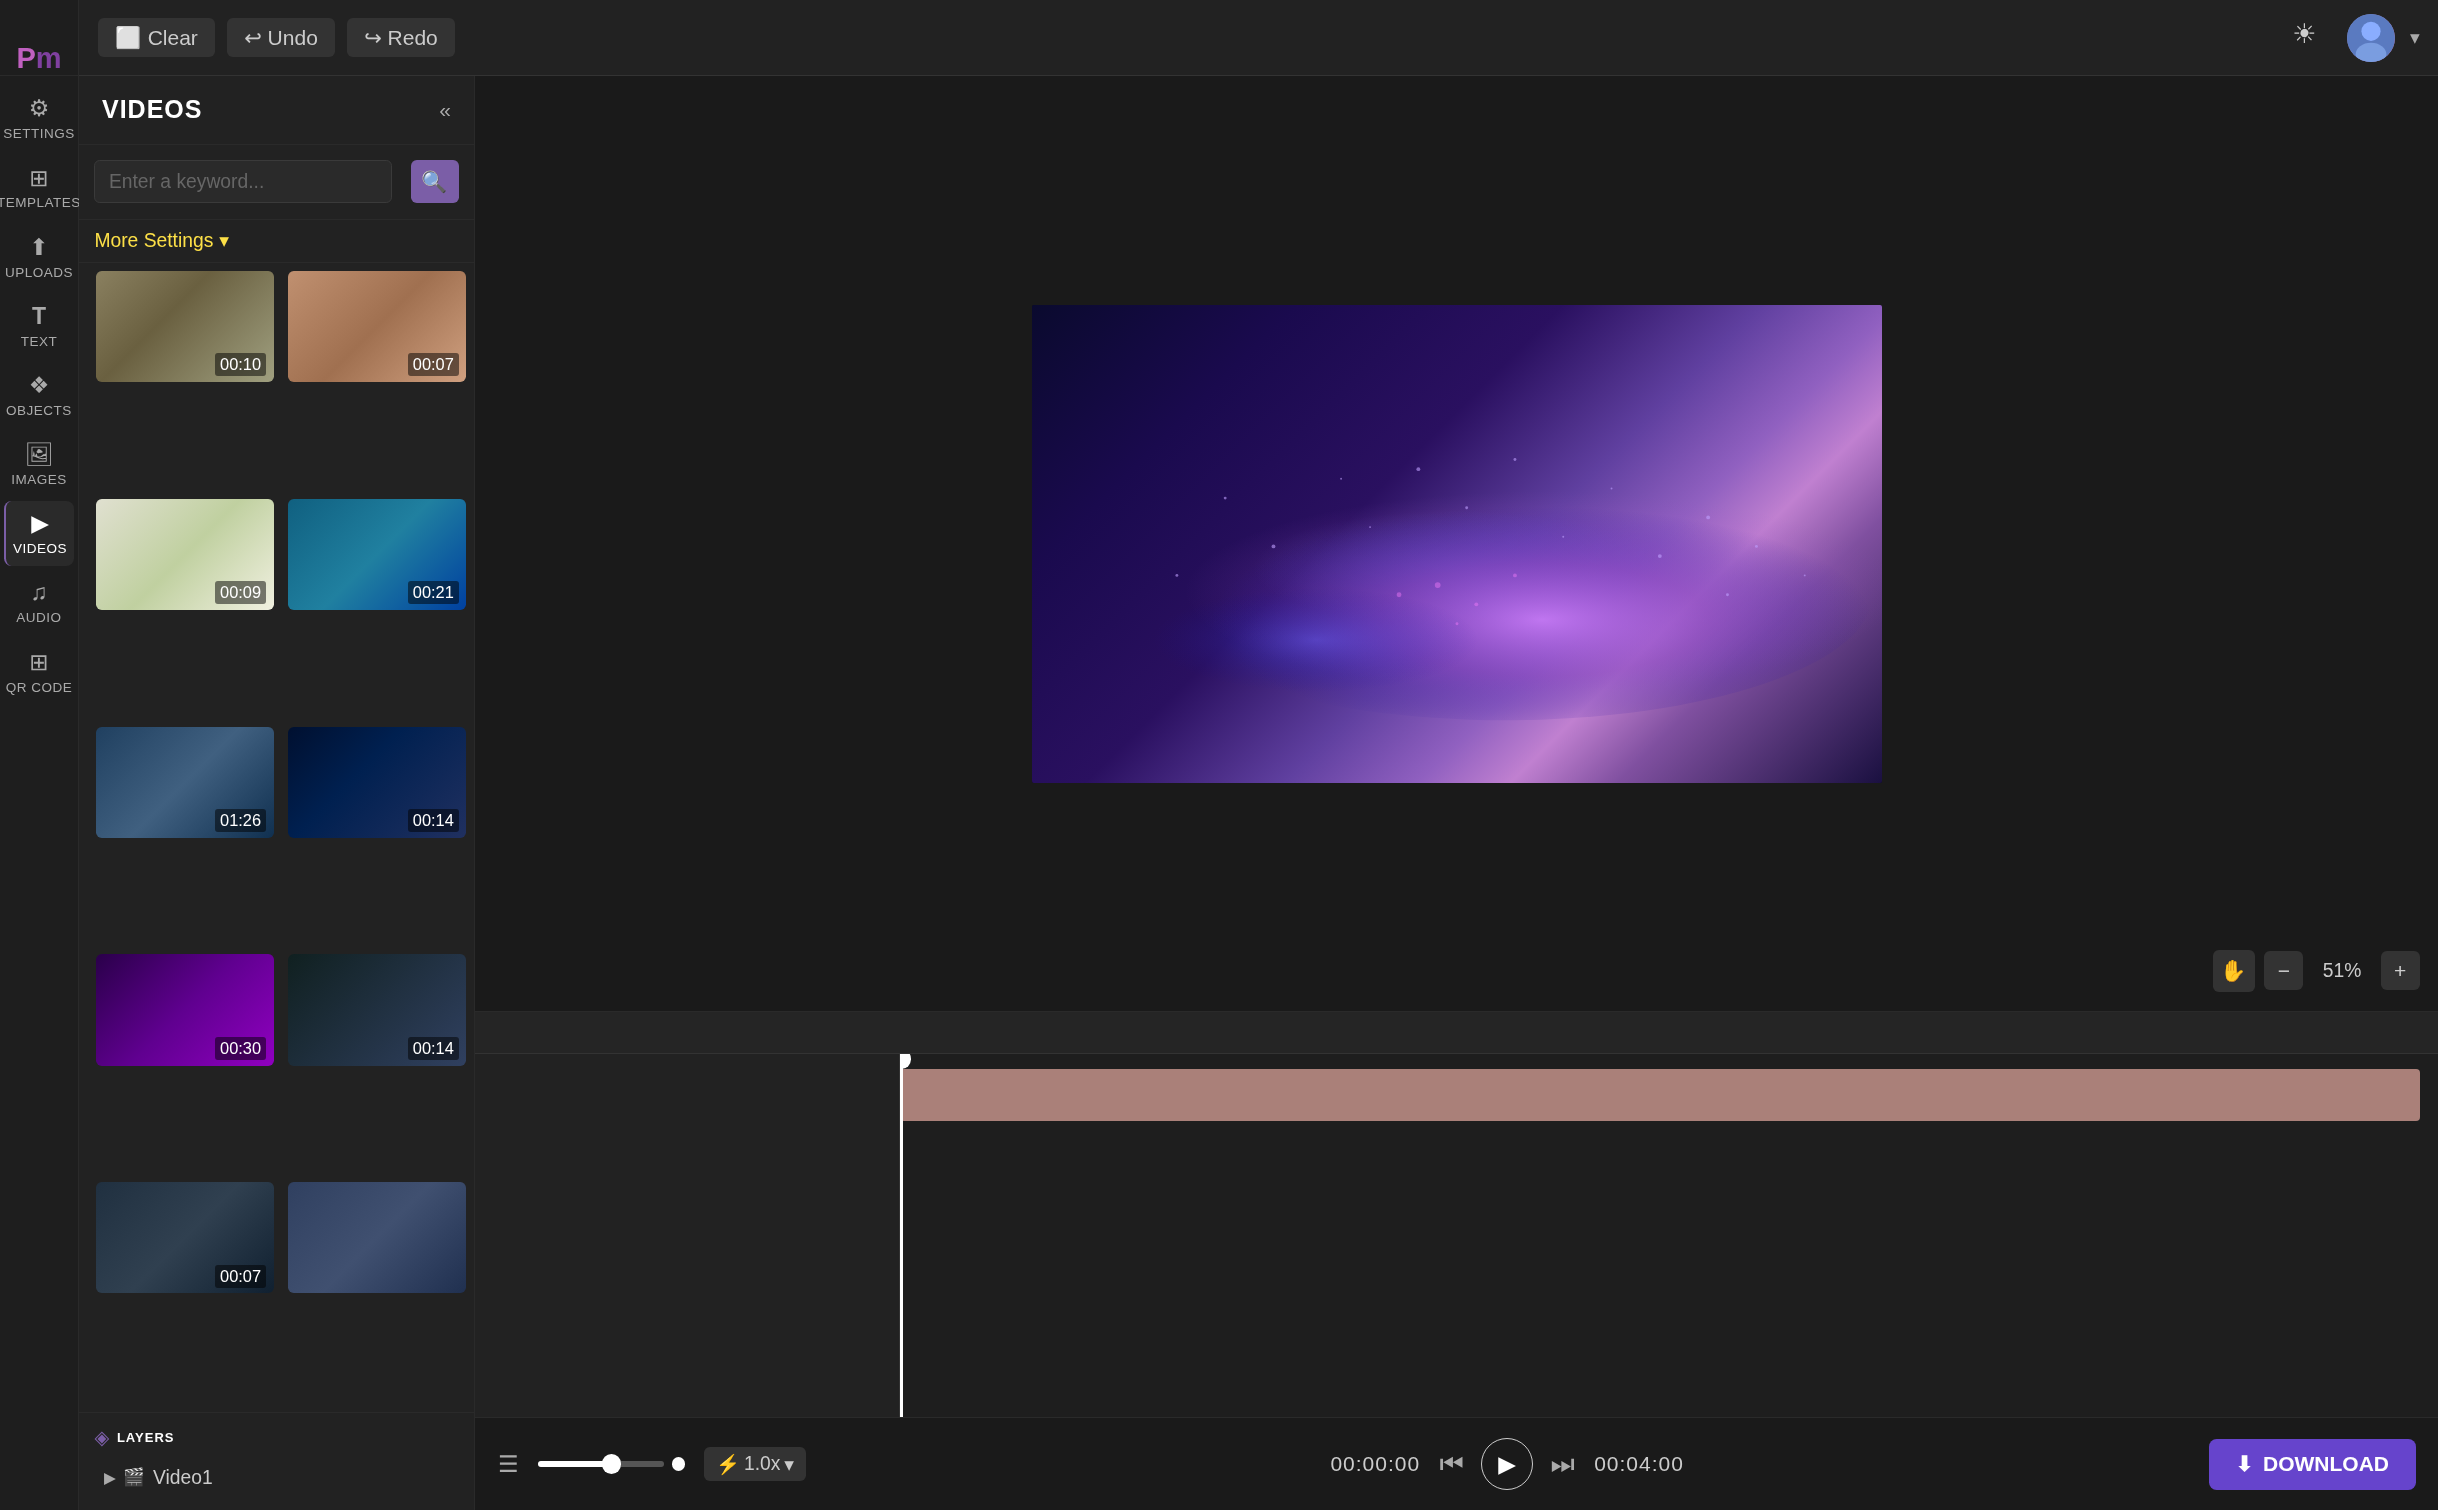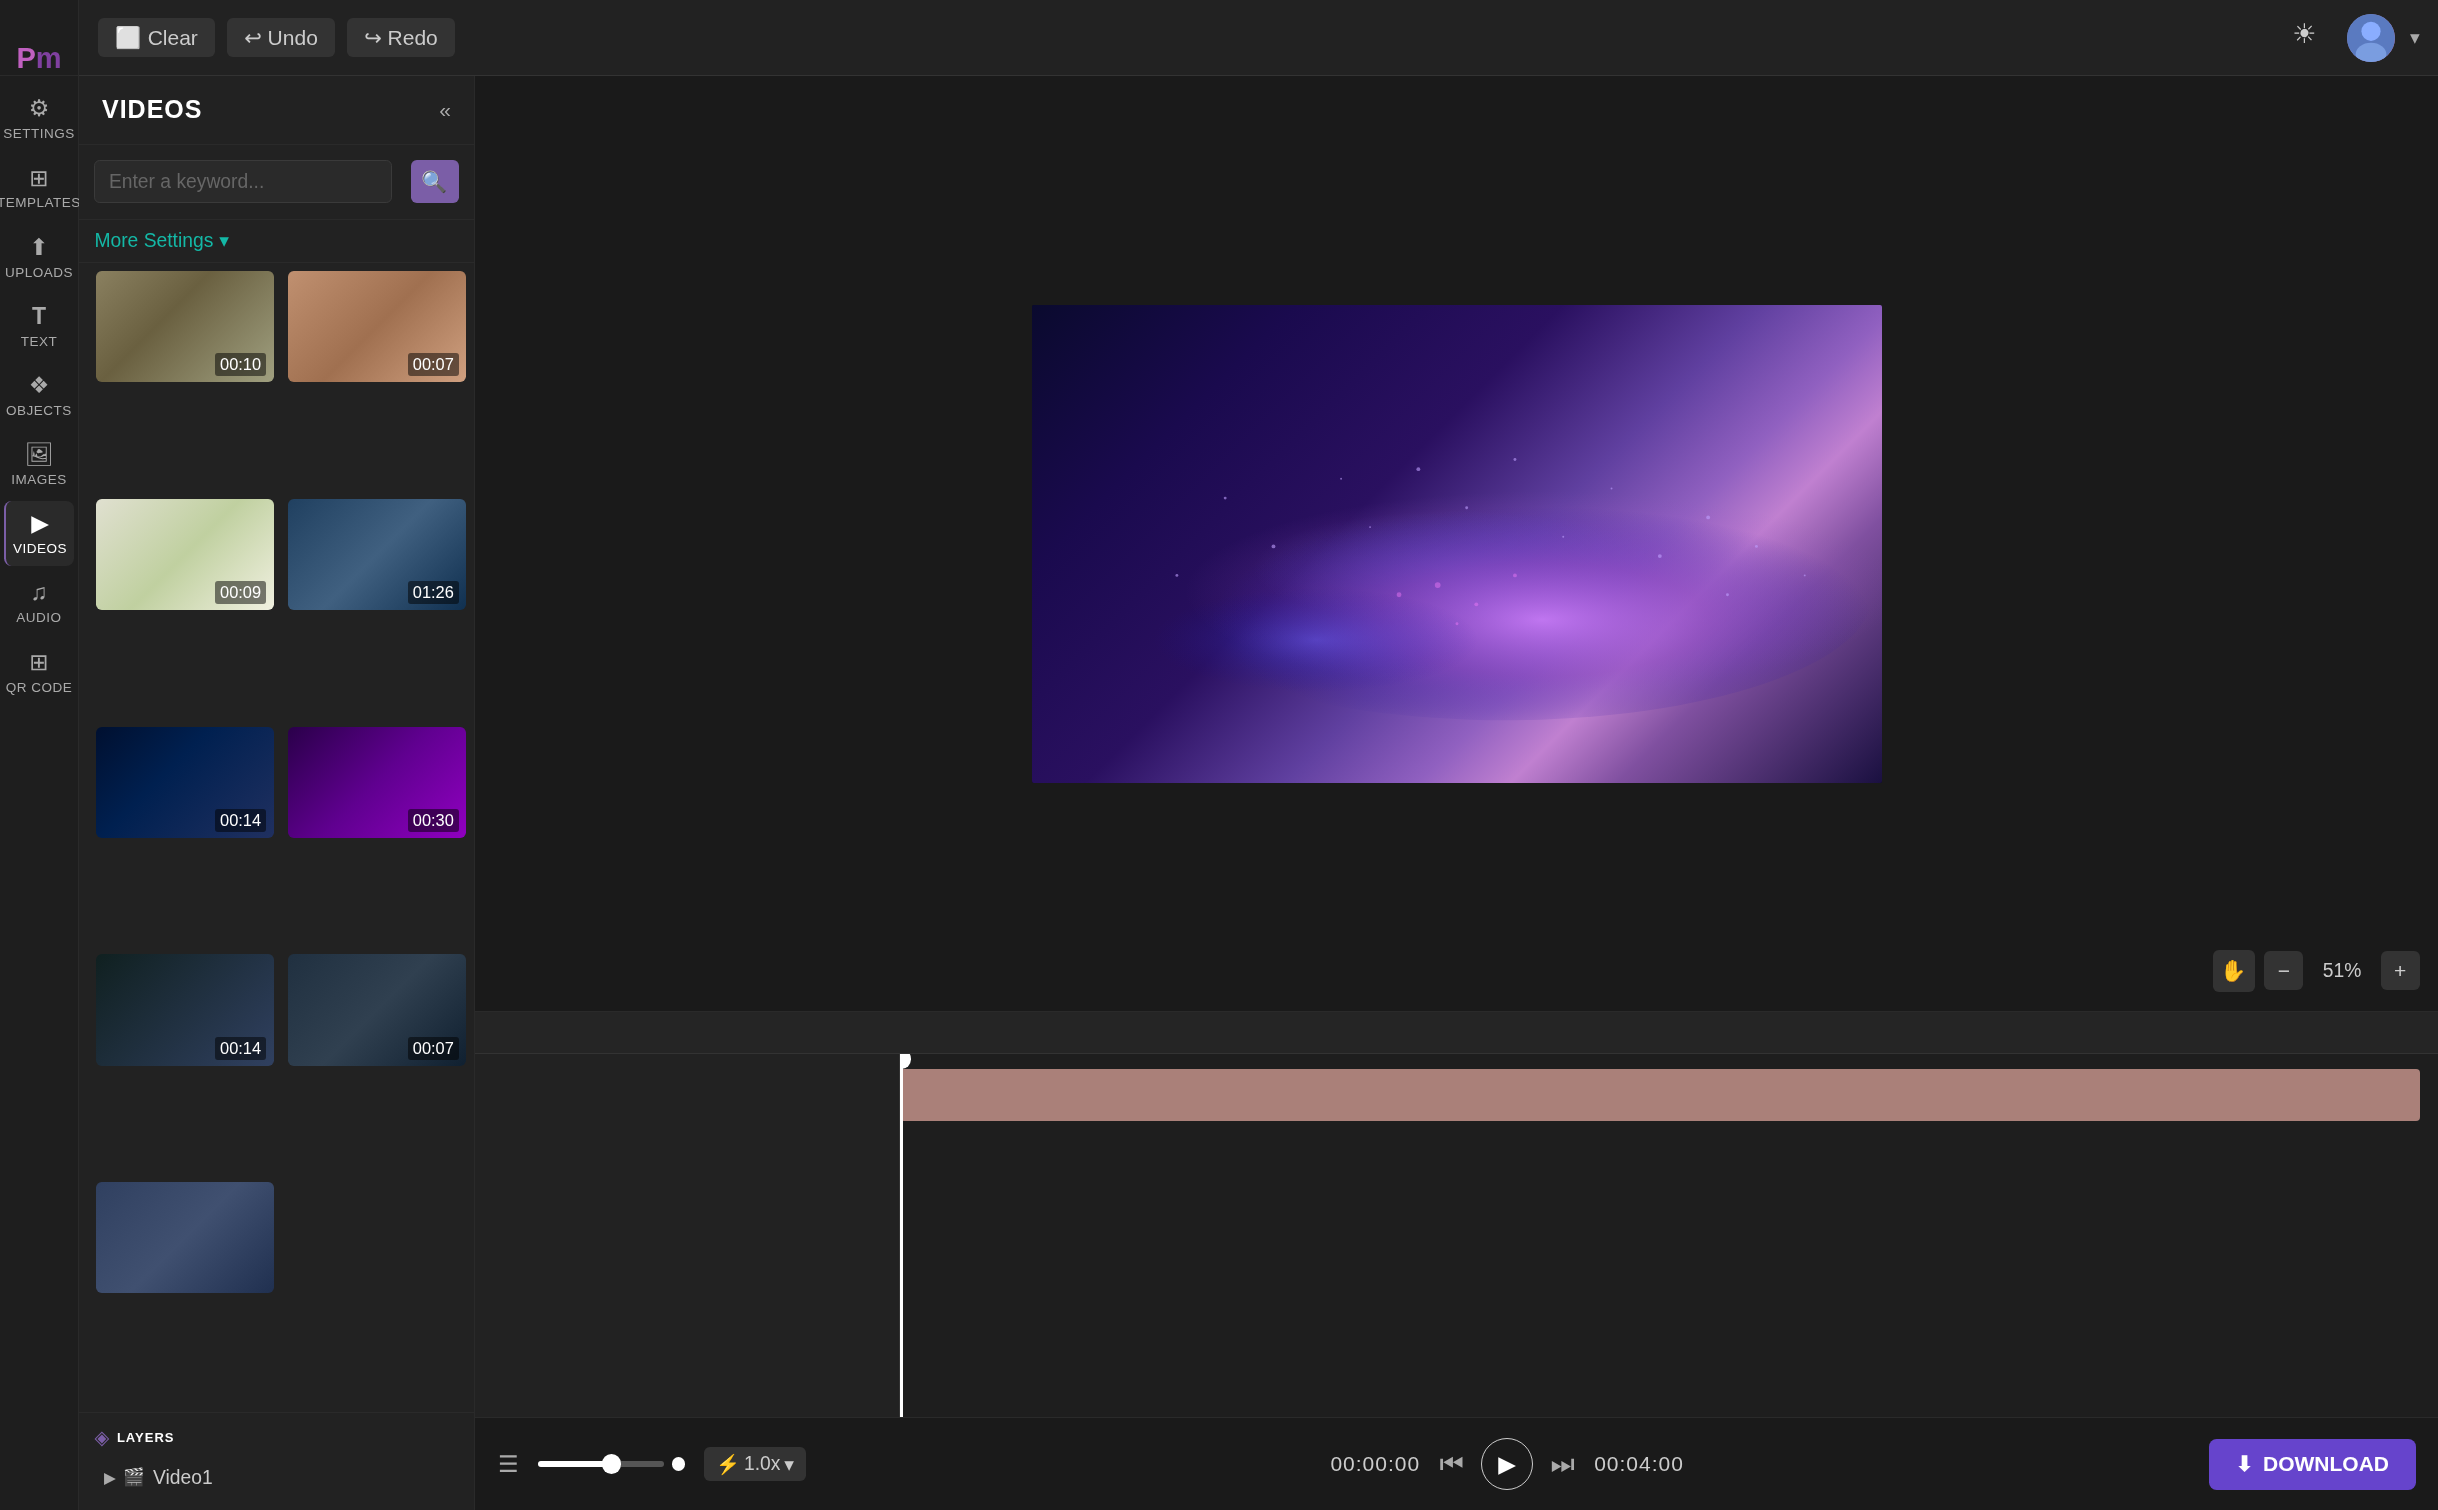--- a/index.html
+++ b/index.html
@@ -182,21 +182,21 @@
       display: flex;
       align-items: center;
       justify-content: center;
     }
     .more-settings {
       padding: 9.7px 15.4px;
       display: flex;
       align-items: center;
       gap: 5.8px;
       font-size: 19.3px;
-      color: #14b8a6;
+      color: #fde047;
       cursor: pointer;
       border-bottom: 1px solid #2a2a2a;
     }
 
     
     .video-grid {
       flex: 1;
       overflow-y: auto;
       padding: 7.7px;
       display: grid;
@@ -642,20 +642,23 @@
 
     <div class="video-grid">
       <div class="video-thumb thumb-seal">
         <div class="video-duration">00:10</div>
       </div>
       <div class="video-thumb thumb-hand">
         <div class="video-duration">00:07</div>
       </div>
       <div class="video-thumb thumb-flower">
         <div class="video-duration">00:09</div>
+      </div>
+      <div class="video-thumb thumb-wave">
+        <div class="video-duration">00:21</div>
       </div>
       <div class="video-thumb thumb-aerial">
         <div class="video-duration">01:26</div>
       </div>
       <div class="video-thumb thumb-lake">
         <div class="video-duration">00:14</div>
       </div>
       <div class="video-thumb thumb-purple-wave">
         <div class="video-duration">00:30</div>
       </div>

